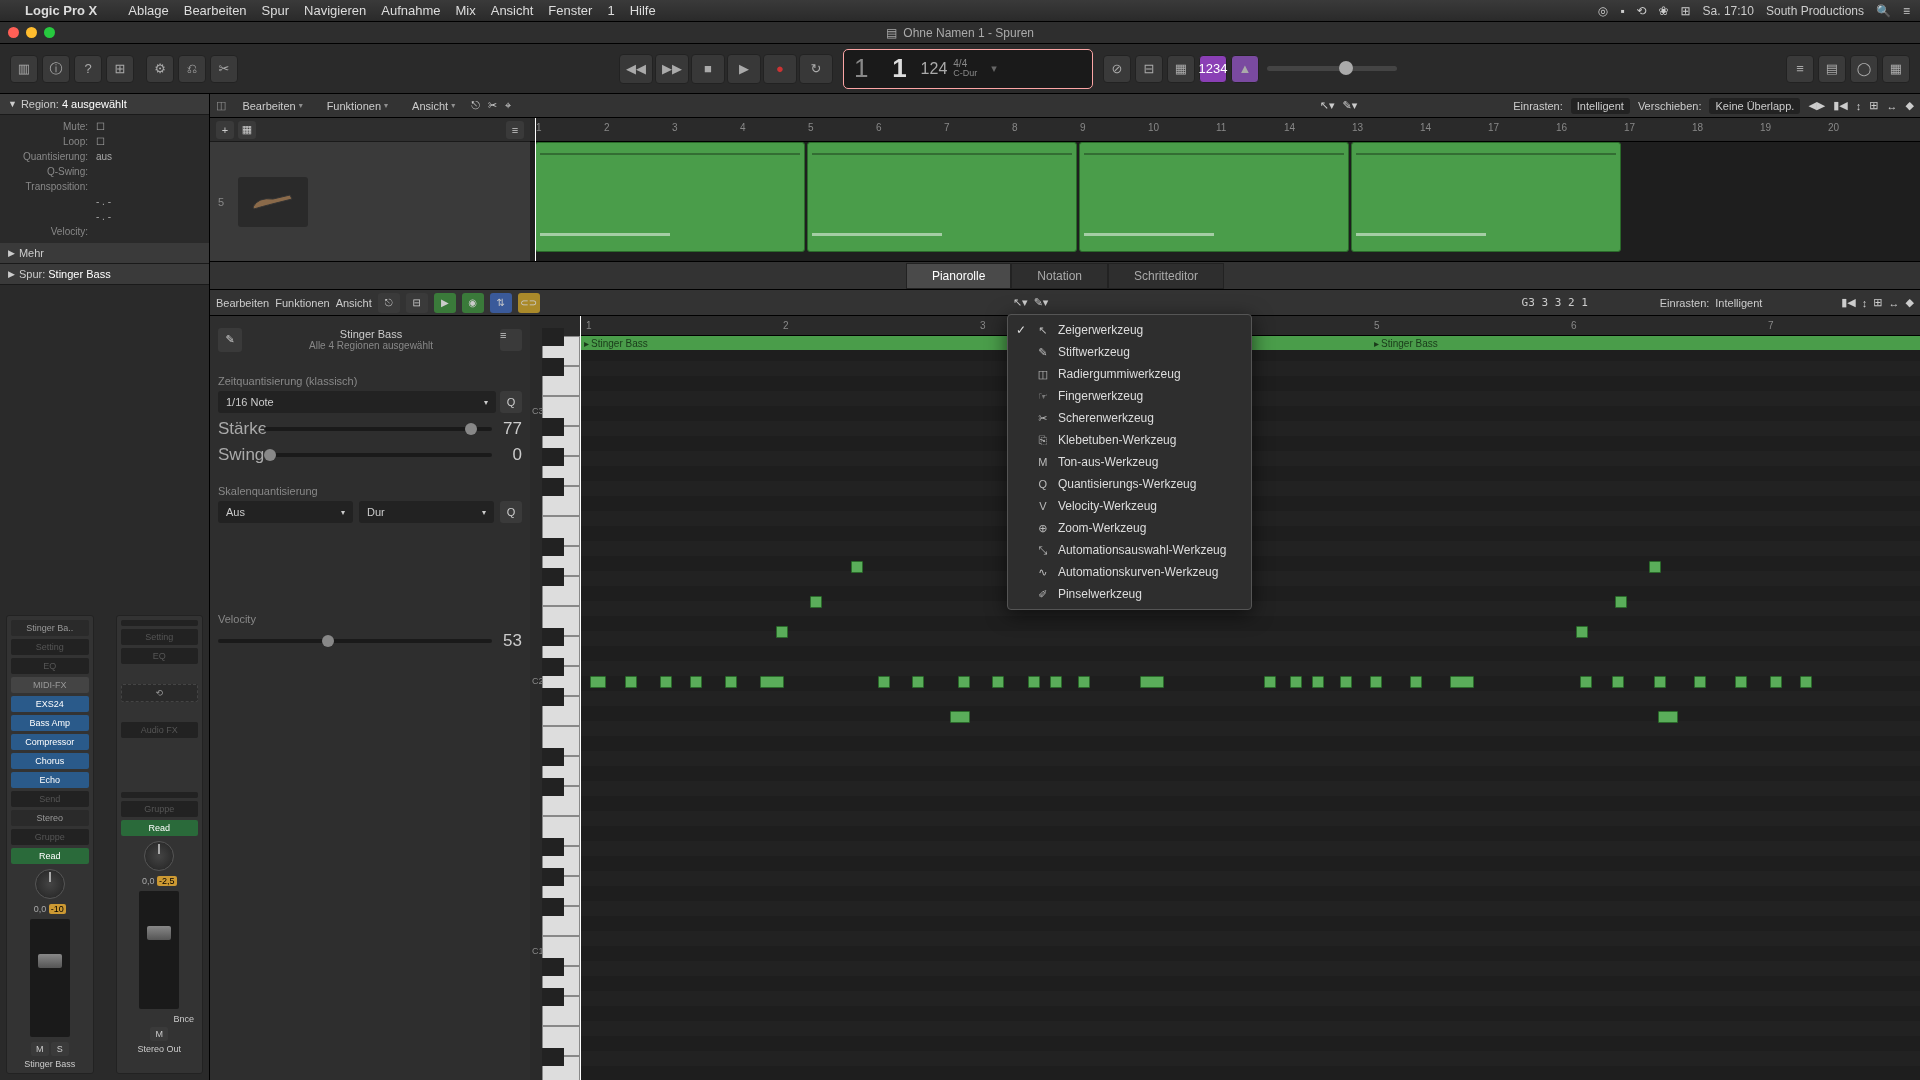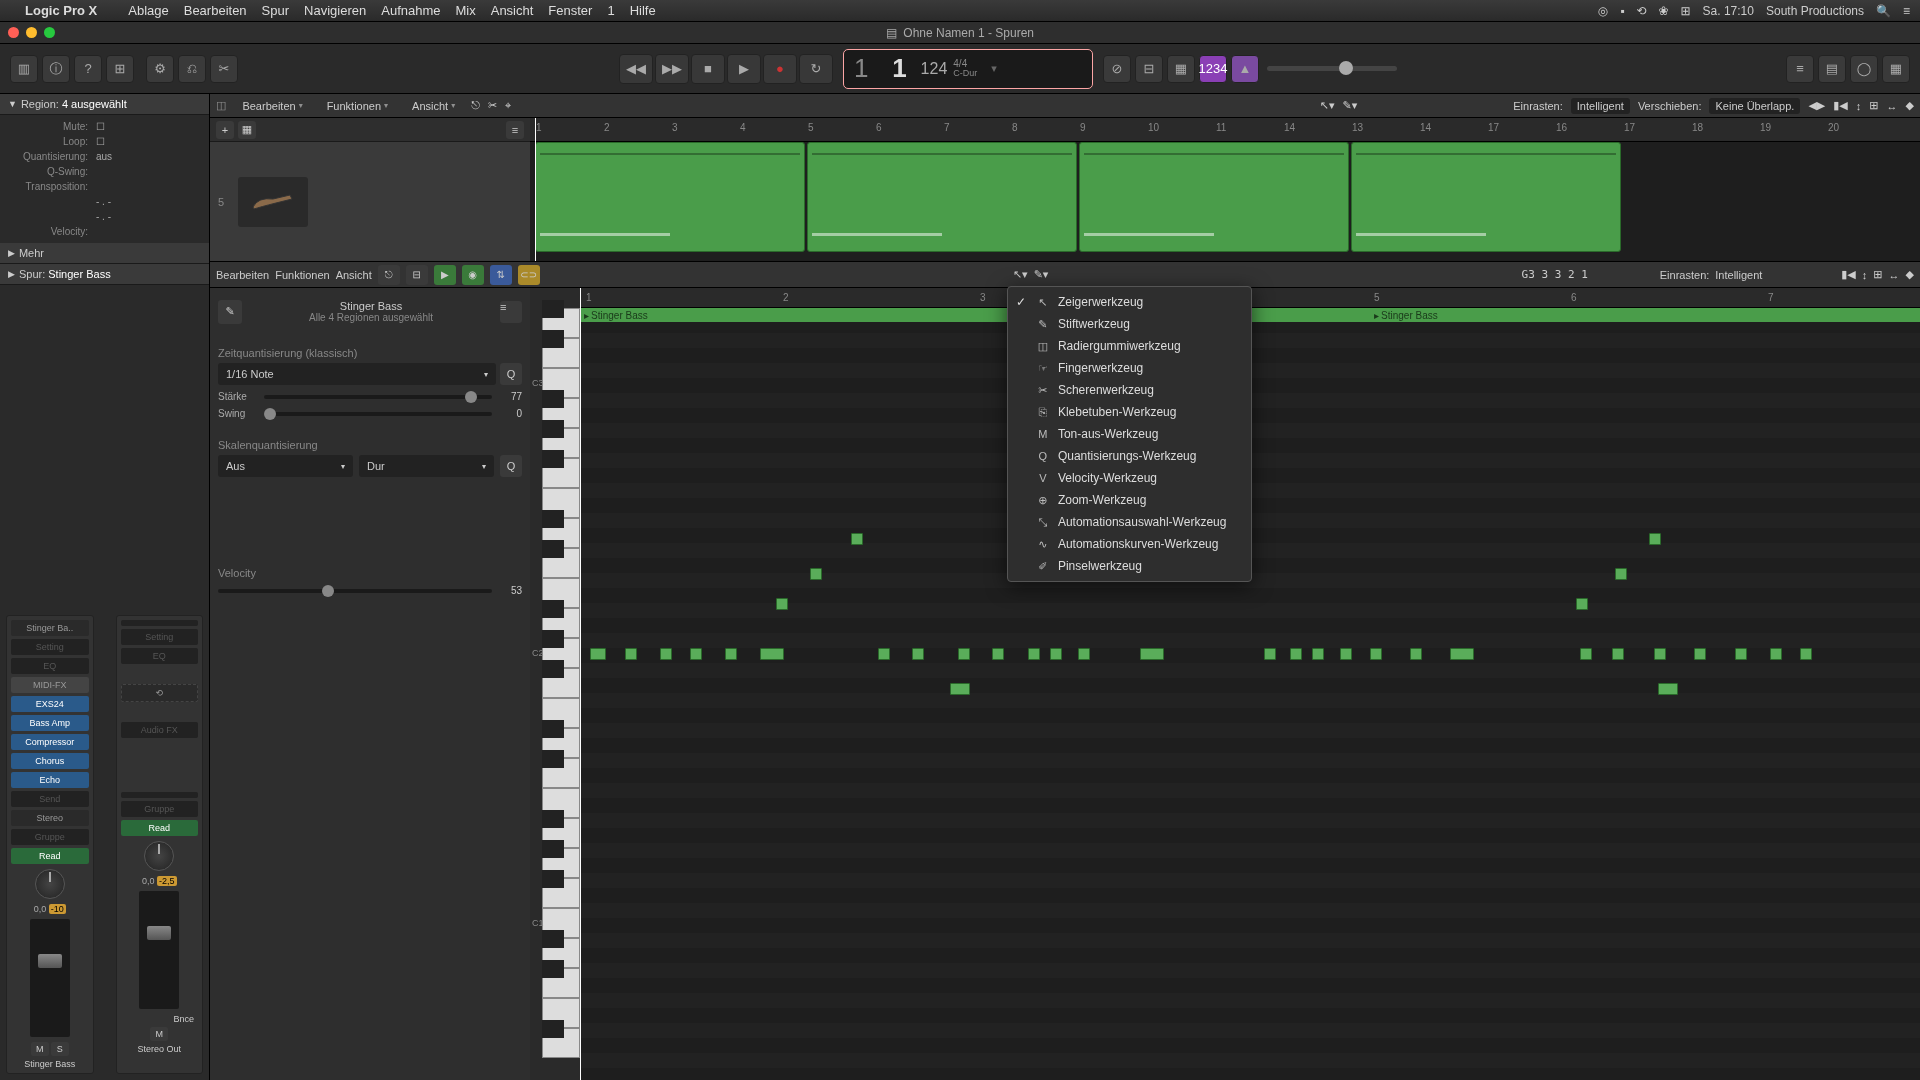--- a/index.html
+++ b/index.html
@@ -73,21 +73,21 @@
 .edtab{padding:5px 25px;font-size:12px;color:#aaa;border:1px solid #222;background:#2e2e2e}
 .edtab.active{background:#4a4a4a;color:#fff}
 .editor{flex:1;display:flex}
 .edside{width:320px;background:#2e2e2e;display:flex;flex-direction:column;padding:8px}
 .edhdr{text-align:center;color:#ccc;padding:4px}
 .edhdr .sub{font-size:10px;color:#888}
 .edgroup{margin-top:20px}
 .edgroup .glbl{font-size:11px;color:#888;margin-bottom:4px}
 .edsel{background:#222;padding:4px 8px;border-radius:3px;font-size:11px;display:flex;align-items:center}
 .edsel::after{content:"▾";margin-left:auto;font-size:8px}
-.slider-row{display:flex;align-items:center;gap:6px;font-size:10px;margin-top:6px}
+.slider-row{display:flex;align-items:center;gap:6px;font-size:17px;margin-top:6px}
 .slider-row .slbl{width:40px;color:#aaa}
 .slider-track{flex:1;height:4px;background:#1a1a1a;border-radius:2px;position:relative}
 .slider-thumb{position:absolute;width:12px;height:12px;background:#888;border-radius:50%;top:-4px}
 .slider-row .sval{width:24px;text-align:right;color:#ccc}
 .dual{display:flex;gap:6px}
 .dual .edsel{flex:1}
 .piano{flex:1;background:#1a1a1a;position:relative;display:flex}
 .keys{width:50px;background:#2a2a2a;position:relative}
 .key-white{position:absolute;left:12px;right:0;height:30px;background:#ddd;border:1px solid #888}
 .key-black{position:absolute;left:12px;width:22px;height:18px;background:#222;z-index:2}
@@ -362,20 +362,25 @@
         <div class="playhead" style="left:5px"></div>
         <div class="region-track">
           <div class="region" style="width:270px"></div>
           <div class="region" style="width:270px"></div>
           <div class="region" style="width:270px"></div>
           <div class="region" style="width:270px"></div>
         </div>
       </div>
     </div>
 
+    <div class="edtabs">
+      <div class="edtab active">Pianorolle</div>
+      <div class="edtab">Notation</div>
+      <div class="edtab">Schritteditor</div>
+    </div>
 
     <div class="funcbar2">
       <span class="fbtn">Bearbeiten</span>
       <span class="fbtn">Funktionen</span>
       <span class="fbtn">Ansicht</span>
       <div class="iconbtn">⎋</div>
       <div class="iconbtn">⊟</div>
       <div class="iconbtn grn">▶</div>
       <div class="iconbtn grn">◉</div>
       <div class="iconbtn blu">⇅</div>

